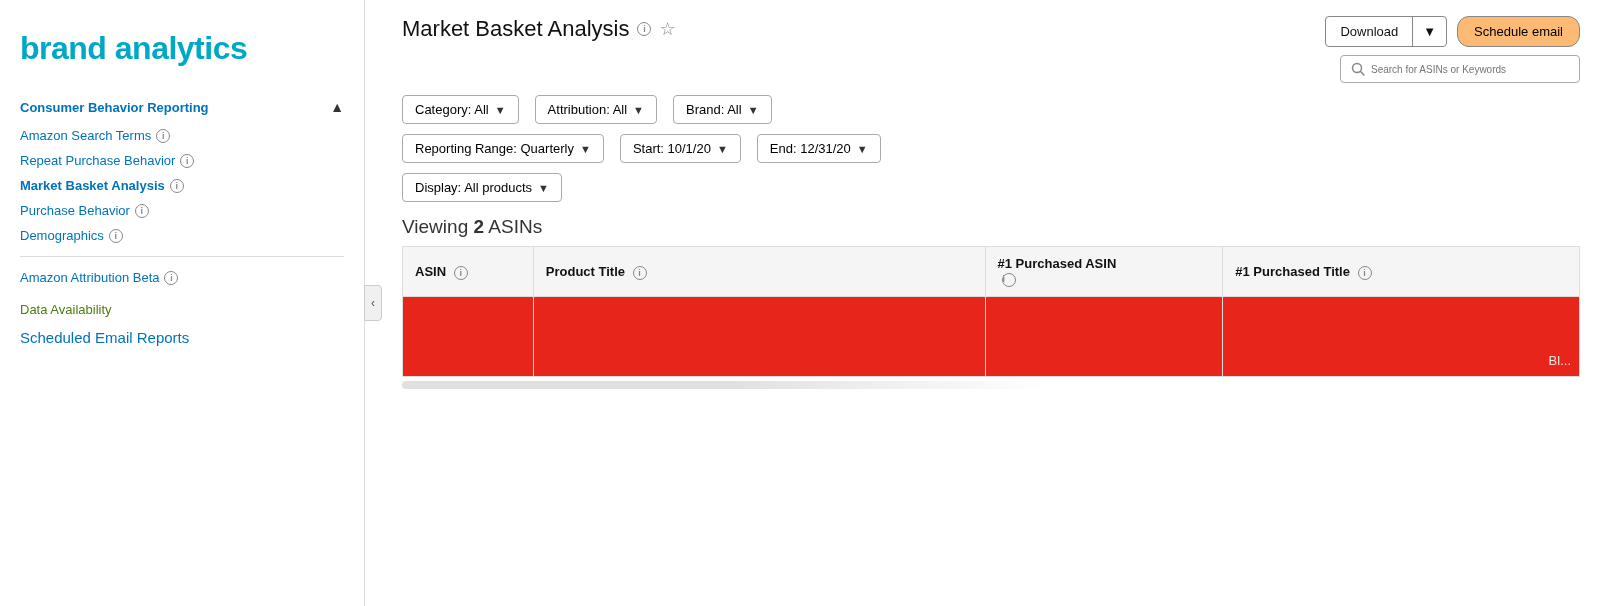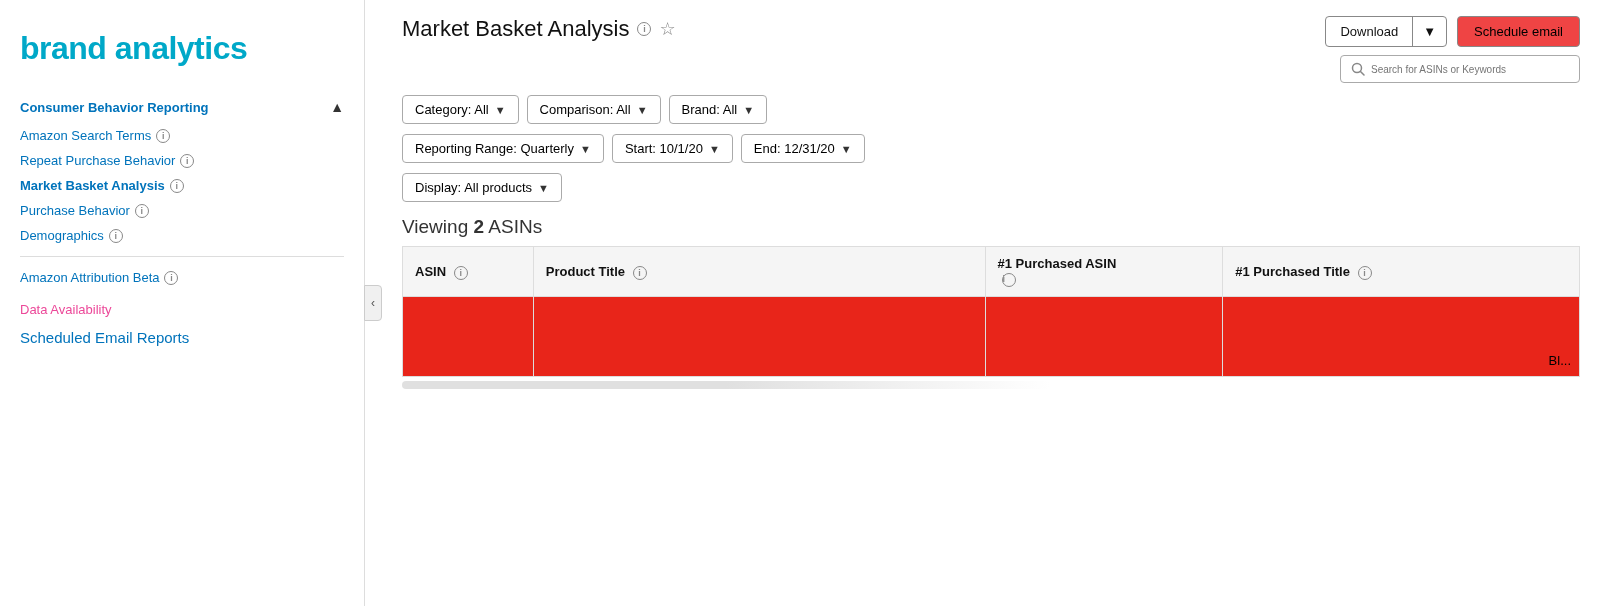--- a/index.html
+++ b/index.html
@@ -88,21 +88,21 @@
       margin: 8px 4px;
     }
 
     .sidebar-bottom-links {
       padding: 12px 20px 0 20px;
       display: flex;
       flex-direction: column;
       gap: 6px;
     }
     .sidebar-bottom-links a {
-      color: #ec4899;
+      color: #4d7c0f;
       font-size: 13px;
       text-decoration: none;
       cursor: pointer;
     }
     .sidebar-scheduled-link {
       margin-top: 12px;
       padding: 0 20px;
     }
     .sidebar-scheduled-link a {
       color: #0073bb;
@@ -166,22 +166,22 @@
       padding: 7px 14px;
       border-right: 1.5px solid #888;
       font-weight: 500;
     }
     .btn-download-arrow {
       padding: 7px 10px;
     }
 
     .btn-schedule {
       border: 1.5px solid #888;
-      border-radius: 4px;
-      background: #ef4444;
+      border-radius: 12px;
+      background: #fdba74;
       padding: 7px 16px;
       cursor: pointer;
       font-size: 13px;
       font-weight: 500;
     }
 
     .search-box {
       display: flex;
       align-items: center;
       border: 1.5px solid #aaa;
@@ -201,21 +201,21 @@
     }
     .search-icon-svg {
       color: #888;
       flex-shrink: 0;
     }
 
     
     .filters-row {
       display: flex;
       align-items: center;
-      gap: 8px;
+      gap: 16px;
       margin-bottom: 10px;
       flex-wrap: wrap;
     }
 
     .filter-btn {
       display: flex;
       align-items: center;
       gap: 6px;
       border: 1.5px solid #aaa;
       border-radius: 4px;
@@ -377,21 +377,21 @@
       </div>
     </div>
   </div>
 
   <div class="filters-row">
     <button class="filter-btn">
       <span>Category: All</span>
       <span class="dropdown-arrow">▼</span>
     </button>
     <button class="filter-btn">
-      <span>Comparison: All</span>
+      <span>Attribution: All</span>
       <span class="dropdown-arrow">▼</span>
     </button>
     <button class="filter-btn">
       <span>Brand: All</span>
       <span class="dropdown-arrow">▼</span>
     </button>
   </div>
 
   <div class="filters-row">
     <button class="filter-btn">
@@ -448,21 +448,21 @@
           <td class="col-asin">
             <span class="redacted-cell"></span>
           </td>
           <td class="col-title">
             <span class="redacted-cell"></span>
           </td>
           <td class="col-purchased-asin">
             <span class="redacted-cell"></span>
           </td>
           <td class="col-purchased-title" style="background:#e8251a; position:relative;">
-            <span style="position:absolute; right:4px; bottom:8px; color:#000000; font-size:13px; background:#e8251a; padding:0 4px;">Bl...</span>
+            <span style="position:absolute; right:4px; bottom:8px; color:#e5e5e5; font-size:13px; background:#e8251a; padding:0 4px;">Bl...</span>
           </td>
         </tr>
       </tbody>
     </table>
     <div class="scrollbar-hint"></div>
   </div>
 
 </div>
 
 </body></html>

